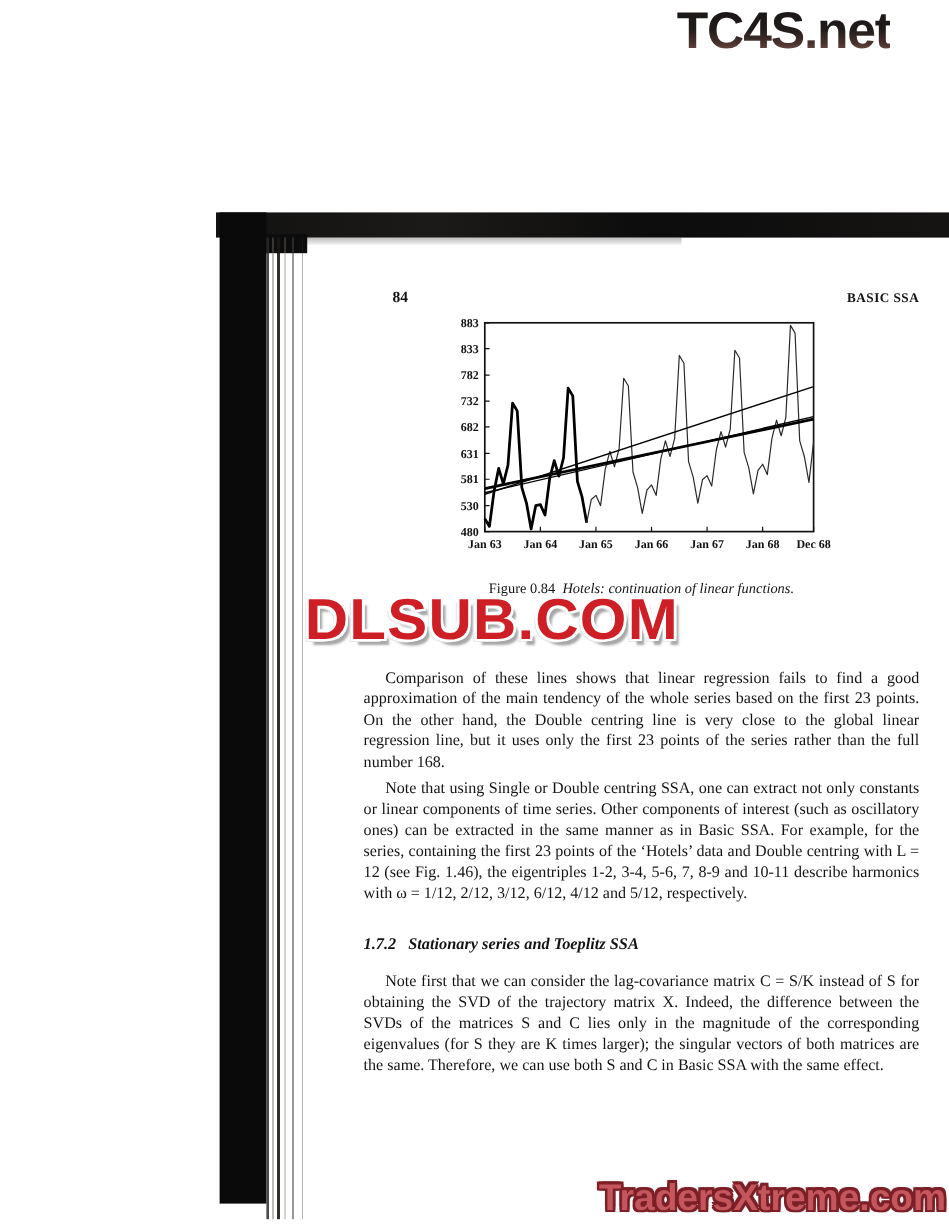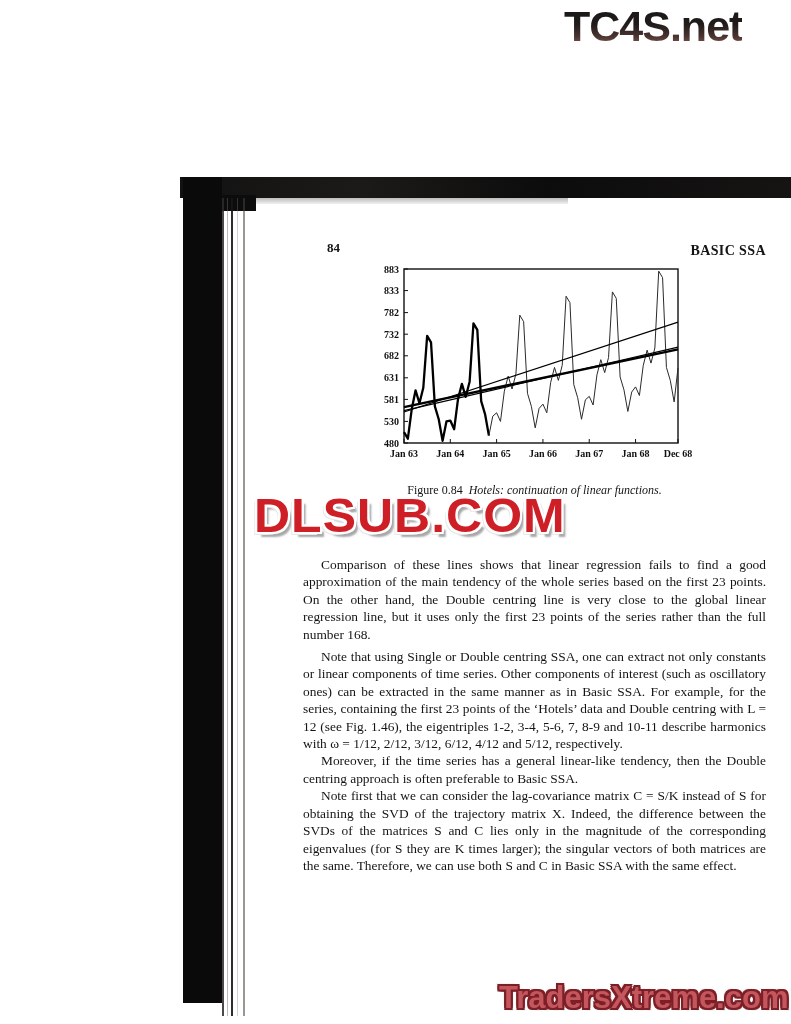--- a/index.html
+++ b/index.html
@@ -43,21 +43,21 @@
   .scan-step{position:absolute;left:221px;top:195px;width:35px;height:16px;background:#0c0c0c;}
   .scan-streaks{position:absolute;left:222px;top:198px;width:30px;height:818px;
     background:repeating-linear-gradient(90deg,
       rgba(45,42,40,.85) 0 2px, rgba(255,255,255,0) 2px 5px,
       rgba(110,105,100,.45) 5px 6px, rgba(255,255,255,0) 6px 9px,
       rgba(25,22,20,.9) 9px 11px, rgba(255,255,255,0) 11px 15px,
       rgba(130,125,120,.35) 15px 16px, rgba(255,255,255,0) 16px 21px,
       rgba(70,65,60,.55) 21px 23px, rgba(255,255,255,0) 23px 30px);}
   
   .page-num{position:absolute;left:327px;top:240px;font-size:13px;font-weight:bold;}
-  .running-title{position:absolute;right:25px;top:243px;font-size:14px;font-weight:bold;letter-spacing:.4px;}
+  .running-title{position:absolute;right:25px;top:243px;font-size:11px;font-weight:bold;letter-spacing:.4px;}
   
   .chart-wrap{position:absolute;left:368px;top:260px;width:330px;height:205px;}
   
   .fig-caption{position:absolute;left:303px;top:483px;width:463px;text-align:center;font-size:12px;}
   .fig-caption .cap-label{font-style:normal;}
   .fig-caption .cap-text{font-style:italic;margin-left:6px;}
   
   .bodycol{position:absolute;left:303px;top:556px;width:463px;font-size:13.4px;line-height:17.4px;text-align:justify;}
   .bodycol p{margin:0;}
   .bodycol p.indent{text-indent:18px;}
@@ -125,17 +125,17 @@
 
 <div class="fig-caption">
   <span class="cap-label">Figure 0.84</span><span class="cap-text">Hotels: continuation of linear functions.</span>
 </div>
 
 <div class="wm-dlsub">DLSUB.COM</div>
 
 <div class="bodycol">
   <p class="indent">Comparison of these lines shows that linear regression fails to find a good approximation of the main tendency of the whole series based on the first 23 points. On the other hand, the Double centring line is very close to the global linear regression line, but it uses only the first 23 points of the series rather than the full number 168.</p>
   <p class="indent gap-before">Note that using Single or Double centring SSA, one can extract not only constants or linear components of time series. Other components of interest (such as oscillatory ones) can be extracted in the same manner as in Basic SSA. For example, for the series, containing the first 23 points of the ‘Hotels’ data and Double centring with L = 12 (see Fig. 1.46), the eigentriples 1-2, 3-4, 5-6, 7, 8-9 and 10-11 describe harmonics with ω = 1/12, 2/12, 3/12, 6/12, 4/12 and 5/12, respectively.</p>
-  <p class="indent">Moreover, if the time series has a general linear-like tendency, then the Double centring approach is often preferable to Basic SSA.</p>
+  <h3 class="sec-heading"><span class="sec-num">1.7.2</span><span>Stationary series and Toeplitz SSA</span></h3>
   <p class="indent">Note first that we can consider the lag-covariance matrix C = S/K instead of S for obtaining the SVD of the trajectory matrix X. Indeed, the difference between the SVDs of the matrices S and C lies only in the magnitude of the corresponding eigenvalues (for S they are K times larger); the singular vectors of both matrices are the same. Therefore, we can use both S and C in Basic SSA with the same effect.</p>
 </div>
 
 <div class="wm-traders">TradersXtreme.com</div>
 
 </body></html>

